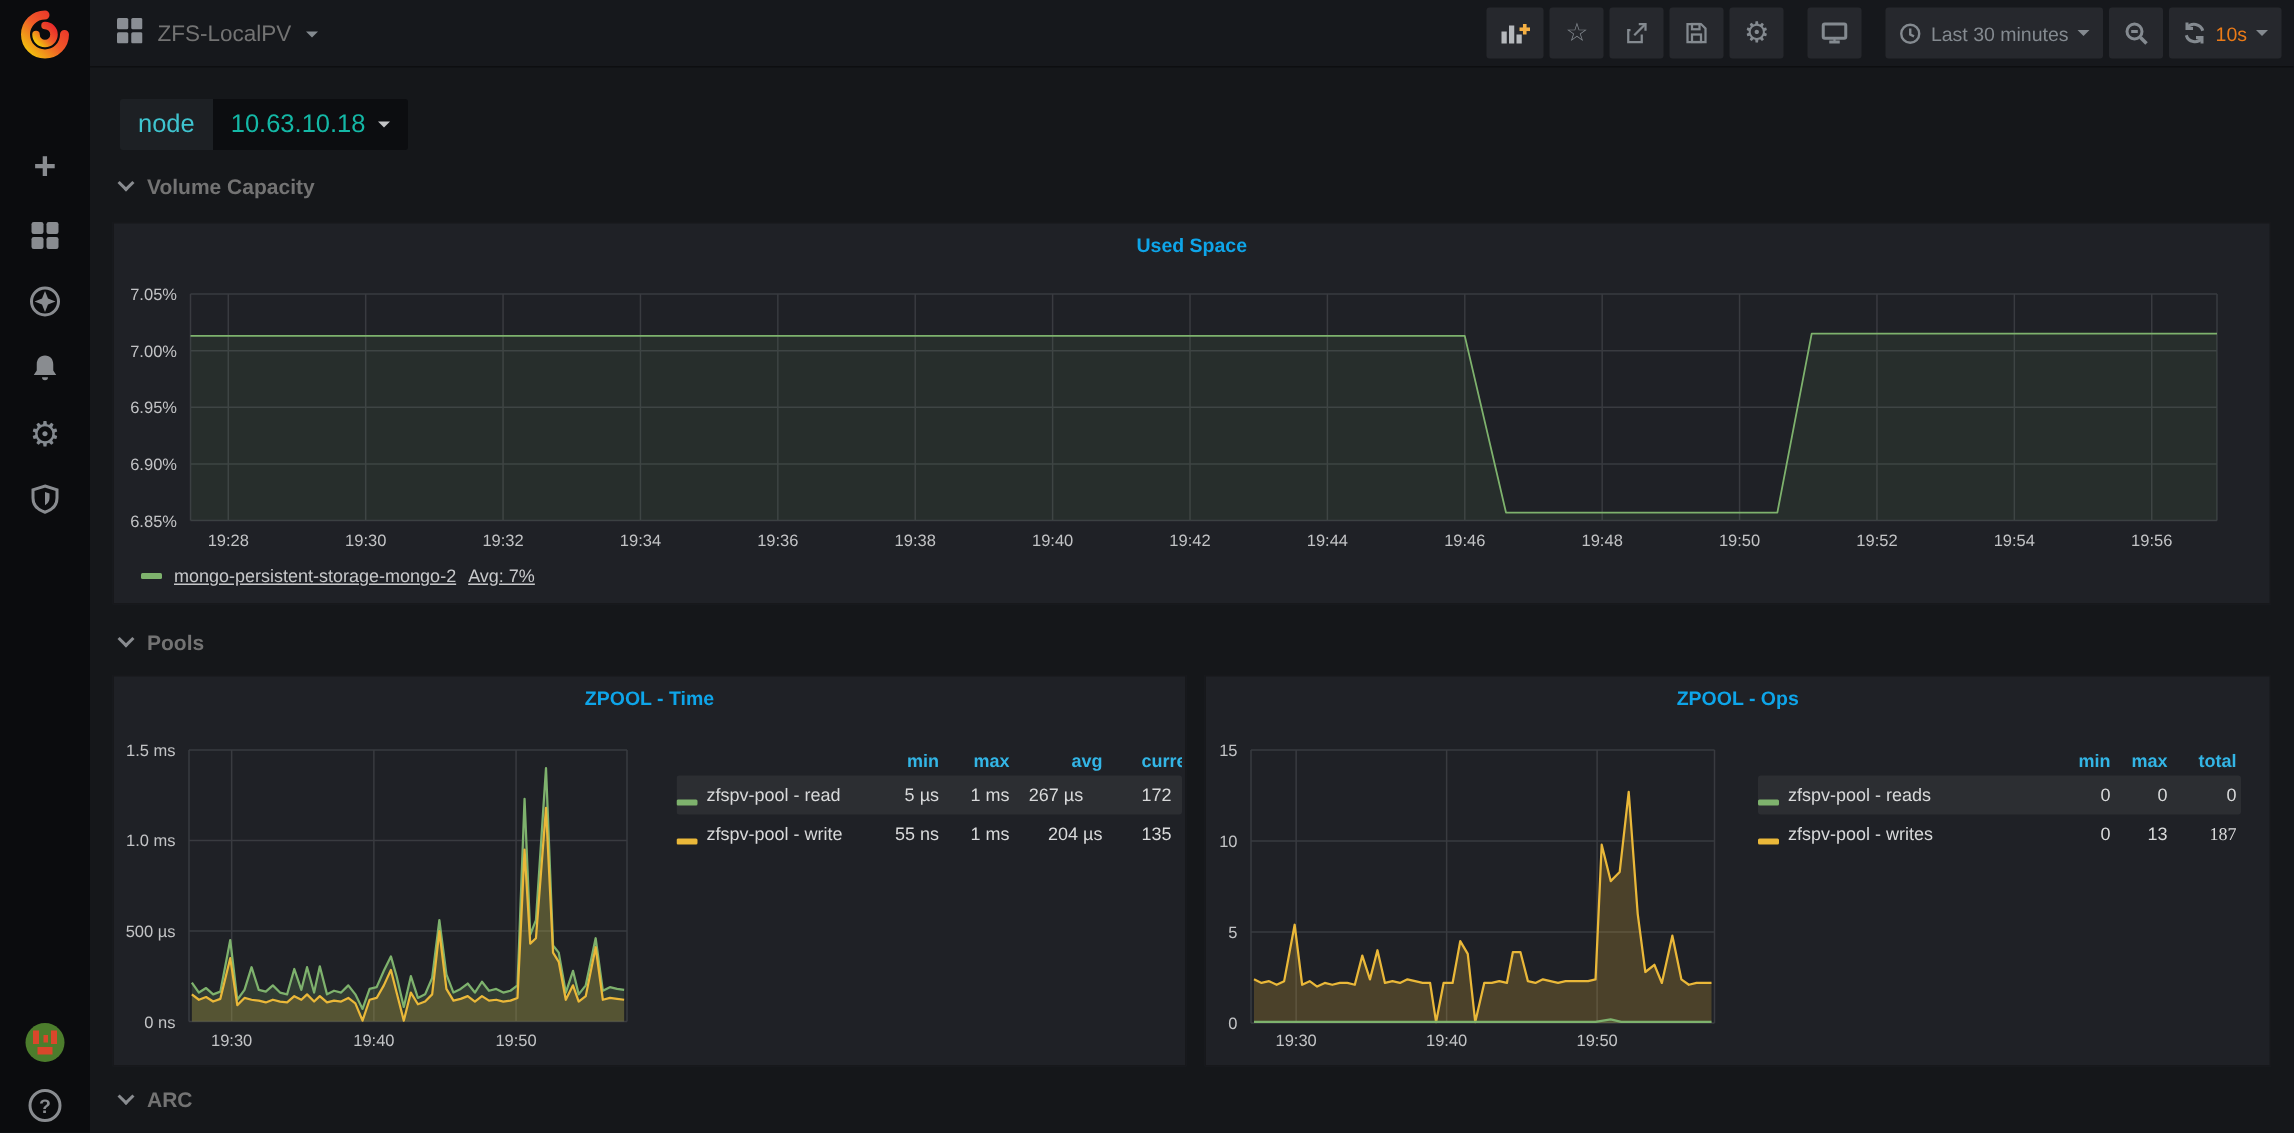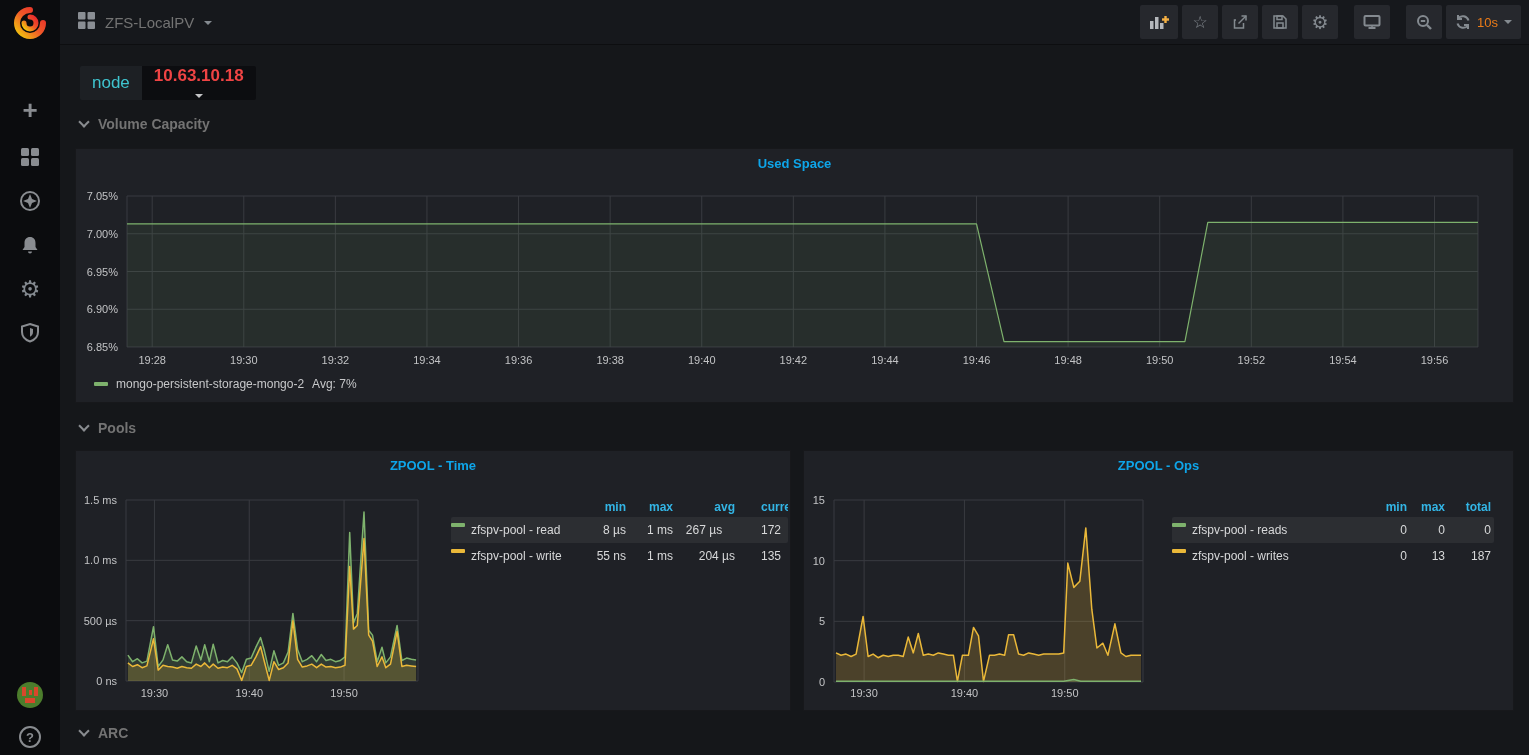--- a/index.html
+++ b/index.html
@@ -20,40 +20,40 @@
   .tb-btn { height:34px; min-width:36px; background:#26282d; border-radius:2px; display:flex; align-items:center; justify-content:center; gap:6px; padding:0 9px; color:#848a90; font-size:13px; cursor:pointer; }
   .tb-btn svg { stroke:#848a90; fill:none; stroke-width:1.5; }
   .tb-gap { width:8px; }
   .caret { width:0; height:0; border-left:4px solid transparent; border-right:4px solid transparent; border-top:4px solid #848a90; display:inline-block; }
   .orange { color:#eb7b18; }
   .gear-glyph { font-size:19px; line-height:1; color:#848a90; }
 
   
   #var-node { position:absolute; left:80px; top:66px; height:34px; display:flex; border-radius:2px; overflow:hidden; font-size:17px; }
   #var-node .var-label { background:#1d2024; color:#3fc4cf; display:flex; align-items:center; padding:0 12px; }
-  #var-node .var-value { background:#0c0d10; color:#ef4444; display:flex; align-items:center; gap:8px; padding:0 12px; cursor:pointer; font-weight:700;flex-direction:column; }
+  #var-node .var-value { background:#0c0d10; color:#14b8a6; display:flex; align-items:center; gap:8px; padding:0 12px; cursor:pointer; font-weight:400; }
 
   
   .section-head { position:absolute; display:flex; align-items:center; gap:10px; color:#737373; font-size:14px; font-weight:700; cursor:pointer; }
   .chev { width:8px; height:8px; border-right:2px solid #898c90; border-bottom:2px solid #898c90; transform:rotate(45deg); margin-top:-4px; }
 
   
   .panel { position:absolute; background:#1f2126; border:1px solid #17181b; }
   .panel-title { position:absolute; left:0; right:0; top:7px; text-align:center; font-size:13px; font-weight:700; color:#0ea5e9; cursor:pointer; }
   svg.chart { position:absolute; left:0; top:0; }
   .axis-text { font-size:11px; fill:#c2c3c5; }
 
   
   .legend-inline { position:absolute; display:flex; align-items:center; gap:8px; font-size:12px; color:#c7c8ca; }
   .swatch { display:inline-block; width:14px; height:4px; border-radius:1px; }
   .legend-table { position:absolute; overflow:hidden; font-size:12px; white-space:nowrap; }
   .legend-table .lrow { display:flex; align-items:center; height:26px; }
   .legend-table .lhead { display:flex; align-items:center; height:20px; color:#33b5e5; font-weight:700; }
   .legend-table .cell { flex:none; }
-  .legend-table .name-cell { display:flex; align-items:flex-start; gap:6px; cursor:pointer; }
+  .legend-table .name-cell { display:flex; align-items:flex-end; gap:6px; cursor:pointer; }
   .hl { background:rgba(255,255,255,0.06); border-radius:2px; }
 
   
   .avatar { width:26px; height:26px; border-radius:50%; background:#4c7d2c; position:relative; overflow:hidden; }
   .avatar i { position:absolute; background:#d9472b; }
   .help-circle { width:22px; height:22px; border-radius:50%; border:2px solid #898c90; display:flex; align-items:center; justify-content:center; font-size:13px; font-weight:700; color:#898c90; }
 </style>
 </head>
 <body>
 
@@ -169,20 +169,28 @@
       </div>
     <div class="tb-gap"></div>
     <div class="tb-btn">
       <svg width="18" height="16" viewBox="0 0 18 16">
           <rect x="1.5" y="2" width="15" height="9.5" rx="1" stroke-width="2"></rect>
           <line x1="9" y1="11.5" x2="9" y2="14"></line>
           <line x1="5.5" y1="14" x2="12.5" y2="14" stroke-width="2"></line>
         </svg>
     </div>
     <div class="tb-gap"></div>
+    <div class="tb-btn">
+      <svg width="15" height="15" viewBox="0 0 15 15">
+          <circle cx="7.5" cy="7.5" r="6" stroke-width="1.6"></circle>
+          <path d="M7.5 4 V8 L10 9.2" stroke-width="1.6"></path>
+        </svg>
+      <span>Last 30 minutes</span>
+      <span class="caret"></span>
+    </div>
     <div class="tb-btn">
       <svg width="17" height="17" viewBox="0 0 17 17">
           <circle cx="7" cy="7" r="5" stroke-width="2"></circle>
           <line x1="4.8" y1="7" x2="9.2" y2="7" stroke-width="2"></line>
           <line x1="11" y1="11" x2="15" y2="15" stroke-width="2.4"></line>
         </svg>
     </div>
     <div class="tb-btn">
       <svg width="16" height="16" viewBox="0 0 16 16">
         <path d="M13.5 6.5 A6 6 0 0 0 3 4.5" stroke-width="2"></path>
@@ -258,21 +266,21 @@
       <text x="1083.7135593220337" y="215" text-anchor="middle" class="axis-text">19:50</text>
       <line x1="1175.306779661017" x2="1175.306779661017" y1="47" y2="198" stroke="#393b40" stroke-width="1"></line>
       <text x="1175.306779661017" y="215" text-anchor="middle" class="axis-text">19:52</text>
       <line x1="1266.8999999999999" x2="1266.8999999999999" y1="47" y2="198" stroke="#393b40" stroke-width="1"></line>
       <text x="1266.8999999999999" y="215" text-anchor="middle" class="axis-text">19:54</text>
       <line x1="1358.493220338983" x2="1358.493220338983" y1="47" y2="198" stroke="#393b40" stroke-width="1"></line>
       <text x="1358.493220338983" y="215" text-anchor="middle" class="axis-text">19:56</text>
       <path d="M51.0,198 L51.0,74.9 L900.5,74.9 L928.0,192.7 L1108.9,192.7 L1131.8,73.4 L1402.0,73.4 L1402.0,198 Z" fill="#7eb26d" fill-opacity="0.09" stroke="none"></path>
       <path d="M51.0,74.9 L900.5,74.9 L928.0,192.7 L1108.9,192.7 L1131.8,73.4 L1402.0,73.4" fill="none" stroke="#7eb26d" stroke-width="1.2" stroke-linejoin="round"></path>
     </svg>
-  <div class="legend-inline" style="left:18px; top:228px;">
+  <div class="legend-inline" style="left:18px; top:228px;text-decoration:underline;">
     <span class="swatch" style="background: rgb(126, 178, 109);"></span>
     <span>mongo-persistent-storage-mongo-2</span>
     <span>Avg: 7%</span>
   </div>
 </div>
 
 <div class="panel" style="left:75px; top:450px; width:716px; height:261px;">
   <div class="panel-title">ZPOOL - Time</div>
   <svg class="chart" width="716" height="261">
       <line x1="50" x2="342" y1="49" y2="49" stroke="#393b40" stroke-width="1"></line>
@@ -302,21 +310,21 @@
         <span class="cell" style="width: 55px; text-align: right;">min</span>
         <span class="cell" style="width: 47px; text-align: right;">max</span>
         <span class="cell" style="width: 62px; text-align: right;">avg</span>
         <span class="cell" style="width: 70px; text-align: left; padding-left: 26px;">current</span>
       </div>
       <div class="lrow hl">
         <span class="cell name-cell" style="width: 120px;">
           <span class="swatch" style="background: rgb(126, 178, 109);"></span>
           <span>zfspv-pool - read</span>
         </span>
-        <span class="cell" style="width: 55px; text-align: right;">8 µs</span>
+        <span class="cell" style="width: 55px; text-align: right;">5 µs</span>
         <span class="cell" style="width: 47px; text-align: right;">1 ms</span>
         <span class="cell" style="width: 62px; text-align: center;">267 µs</span>
         <span class="cell" style="width: 70px; text-align: left; padding-left: 26px;">172</span>
       </div>
       <div class="lrow">
         <span class="cell name-cell" style="width: 120px;">
           <span class="swatch" style="background: rgb(234, 184, 57);"></span>
           <span>zfspv-pool - write</span>
         </span>
         <span class="cell" style="width: 55px; text-align: right;">55 ns</span>
@@ -367,16 +375,16 @@
         <span class="cell" style="width: 38px; text-align: right;">0</span>
         <span class="cell" style="width: 46px; text-align: right;">0</span>
       </div>
       <div class="lrow">
         <span class="cell name-cell" style="width: 150px;">
           <span class="swatch" style="background: rgb(234, 184, 57);"></span>
           <span>zfspv-pool - writes</span>
         </span>
         <span class="cell" style="width: 85px; text-align: right;">0</span>
         <span class="cell" style="width: 38px; text-align: right;">13</span>
-        <span class="cell" style="width: 46px; text-align: right;">187</span>
+        <span class="cell" style="width: 46px; text-align: right; font-family: Liberation Serif, serif;">187</span>
       </div>
     </div>
 </div>
 
 </body></html>

